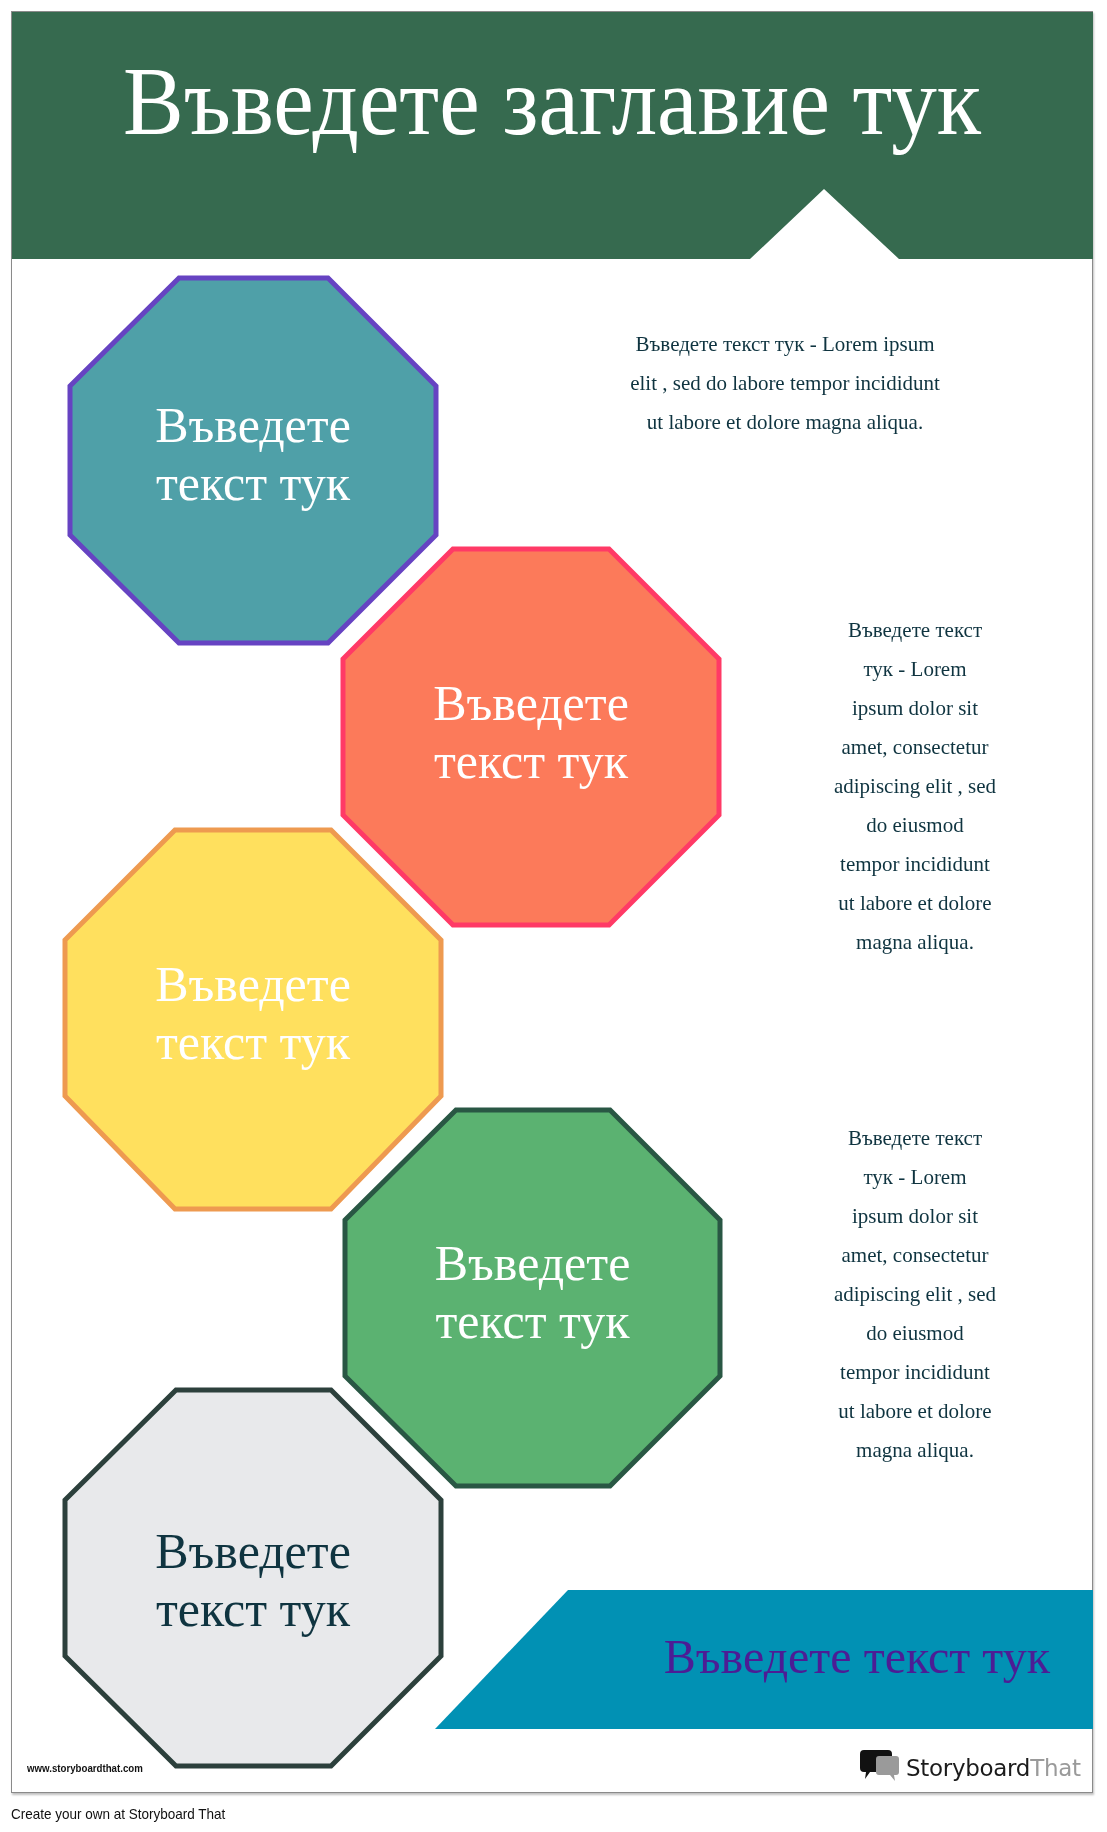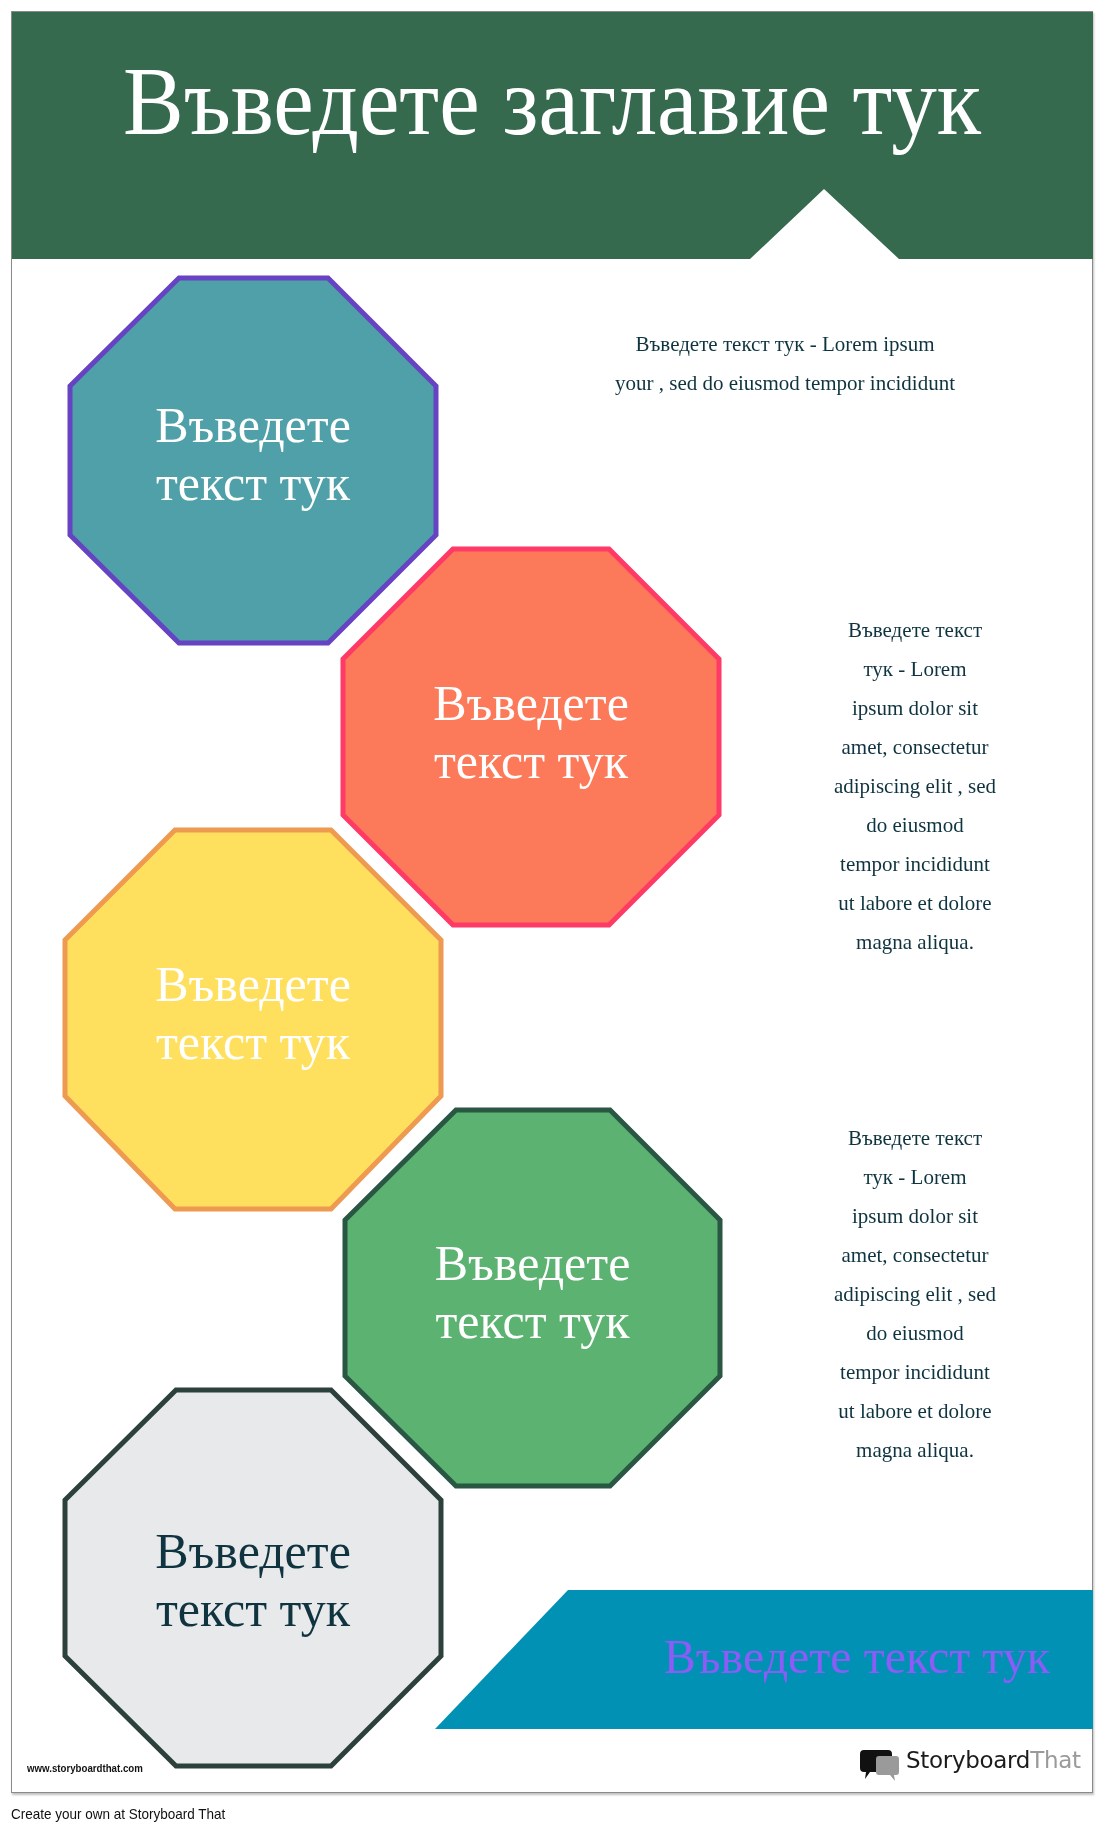--- a/index.html
+++ b/index.html
@@ -22,31 +22,31 @@
   .oct-text {
     position: absolute; text-align: center; font-size: 50px; line-height: 58px;
     font-family: "Liberation Serif", serif; color: #ffffff; white-space: nowrap;
   }
   .desc {
     position: absolute; text-align: center; color: #0f3440;
     font-family: "Liberation Serif", serif; font-size: 21px; line-height: 39px;
   }
   .banner-text {
     position: absolute; left: 560px; top: 1627px; width: 490px; text-align: right;
-    color: #8b5cf6; font-size: 48px; line-height: 60px; white-space: nowrap;
+    color: #4c1d95; font-size: 48px; line-height: 60px; white-space: nowrap;
   }
   .watermark-url {
     position: absolute; left: 27px; top: 1762px; font-family: "Liberation Sans", sans-serif;
     font-weight: bold; font-size: 11px; color: #111; transform: scaleX(0.88); transform-origin: 0 0;
   }
   .footer-note {
     position: absolute; left: 11px; top: 1805px; font-family: "Liberation Sans", sans-serif;
     font-size: 15px; color: #111; transform: scaleX(0.9); transform-origin: 0 0;
   }
-  .logo { position: absolute; left: 860px; top: 1747px; height: 34px; display: flex; align-items: flex-start; }
+  .logo { position: absolute; left: 860px; top: 1747px; height: 34px; display: flex; align-items: flex-end; }
   .logo-text { font-family: "DejaVu Sans", sans-serif; font-size: 23px; margin-left: 6px; letter-spacing: -0.3px; }
   .logo-text .a { color: #1b1b1b; }
   .logo-text .b { color: #9a9a9a; }
 </style>
 </head>
 <body>
 
 <div class="frame"></div>
 
 <svg class="shapes" width="1107" height="1832">
@@ -89,21 +89,22 @@
   <div>Въведете</div>
   <div>текст тук</div>
 </div>
 <div class="oct-text" style="left:65px; top:1522px; width:376px; color:#0f3440;">
   <div>Въведете</div>
   <div>текст тук</div>
 </div>
 
 <div class="desc" style="left:520px; top:325px; width:530px;">
   <div>Въведете текст тук - Lorem ipsum</div>
-  <div>your , sed do eiusmod tempor incididunt</div>
+  <div>elit , sed do labore tempor incididunt</div>
+  <div>ut labore et dolore magna aliqua.</div>
 </div>
 
 <div class="desc" style="left:770px; top:611px; width:290px;">
   <div>Въведете текст</div>
   <div>тук - Lorem</div>
   <div>ipsum dolor sit</div>
   <div>amet, consectetur</div>
   <div>adipiscing elit , sed</div>
   <div>do eiusmod</div>
   <div>tempor incididunt</div>

